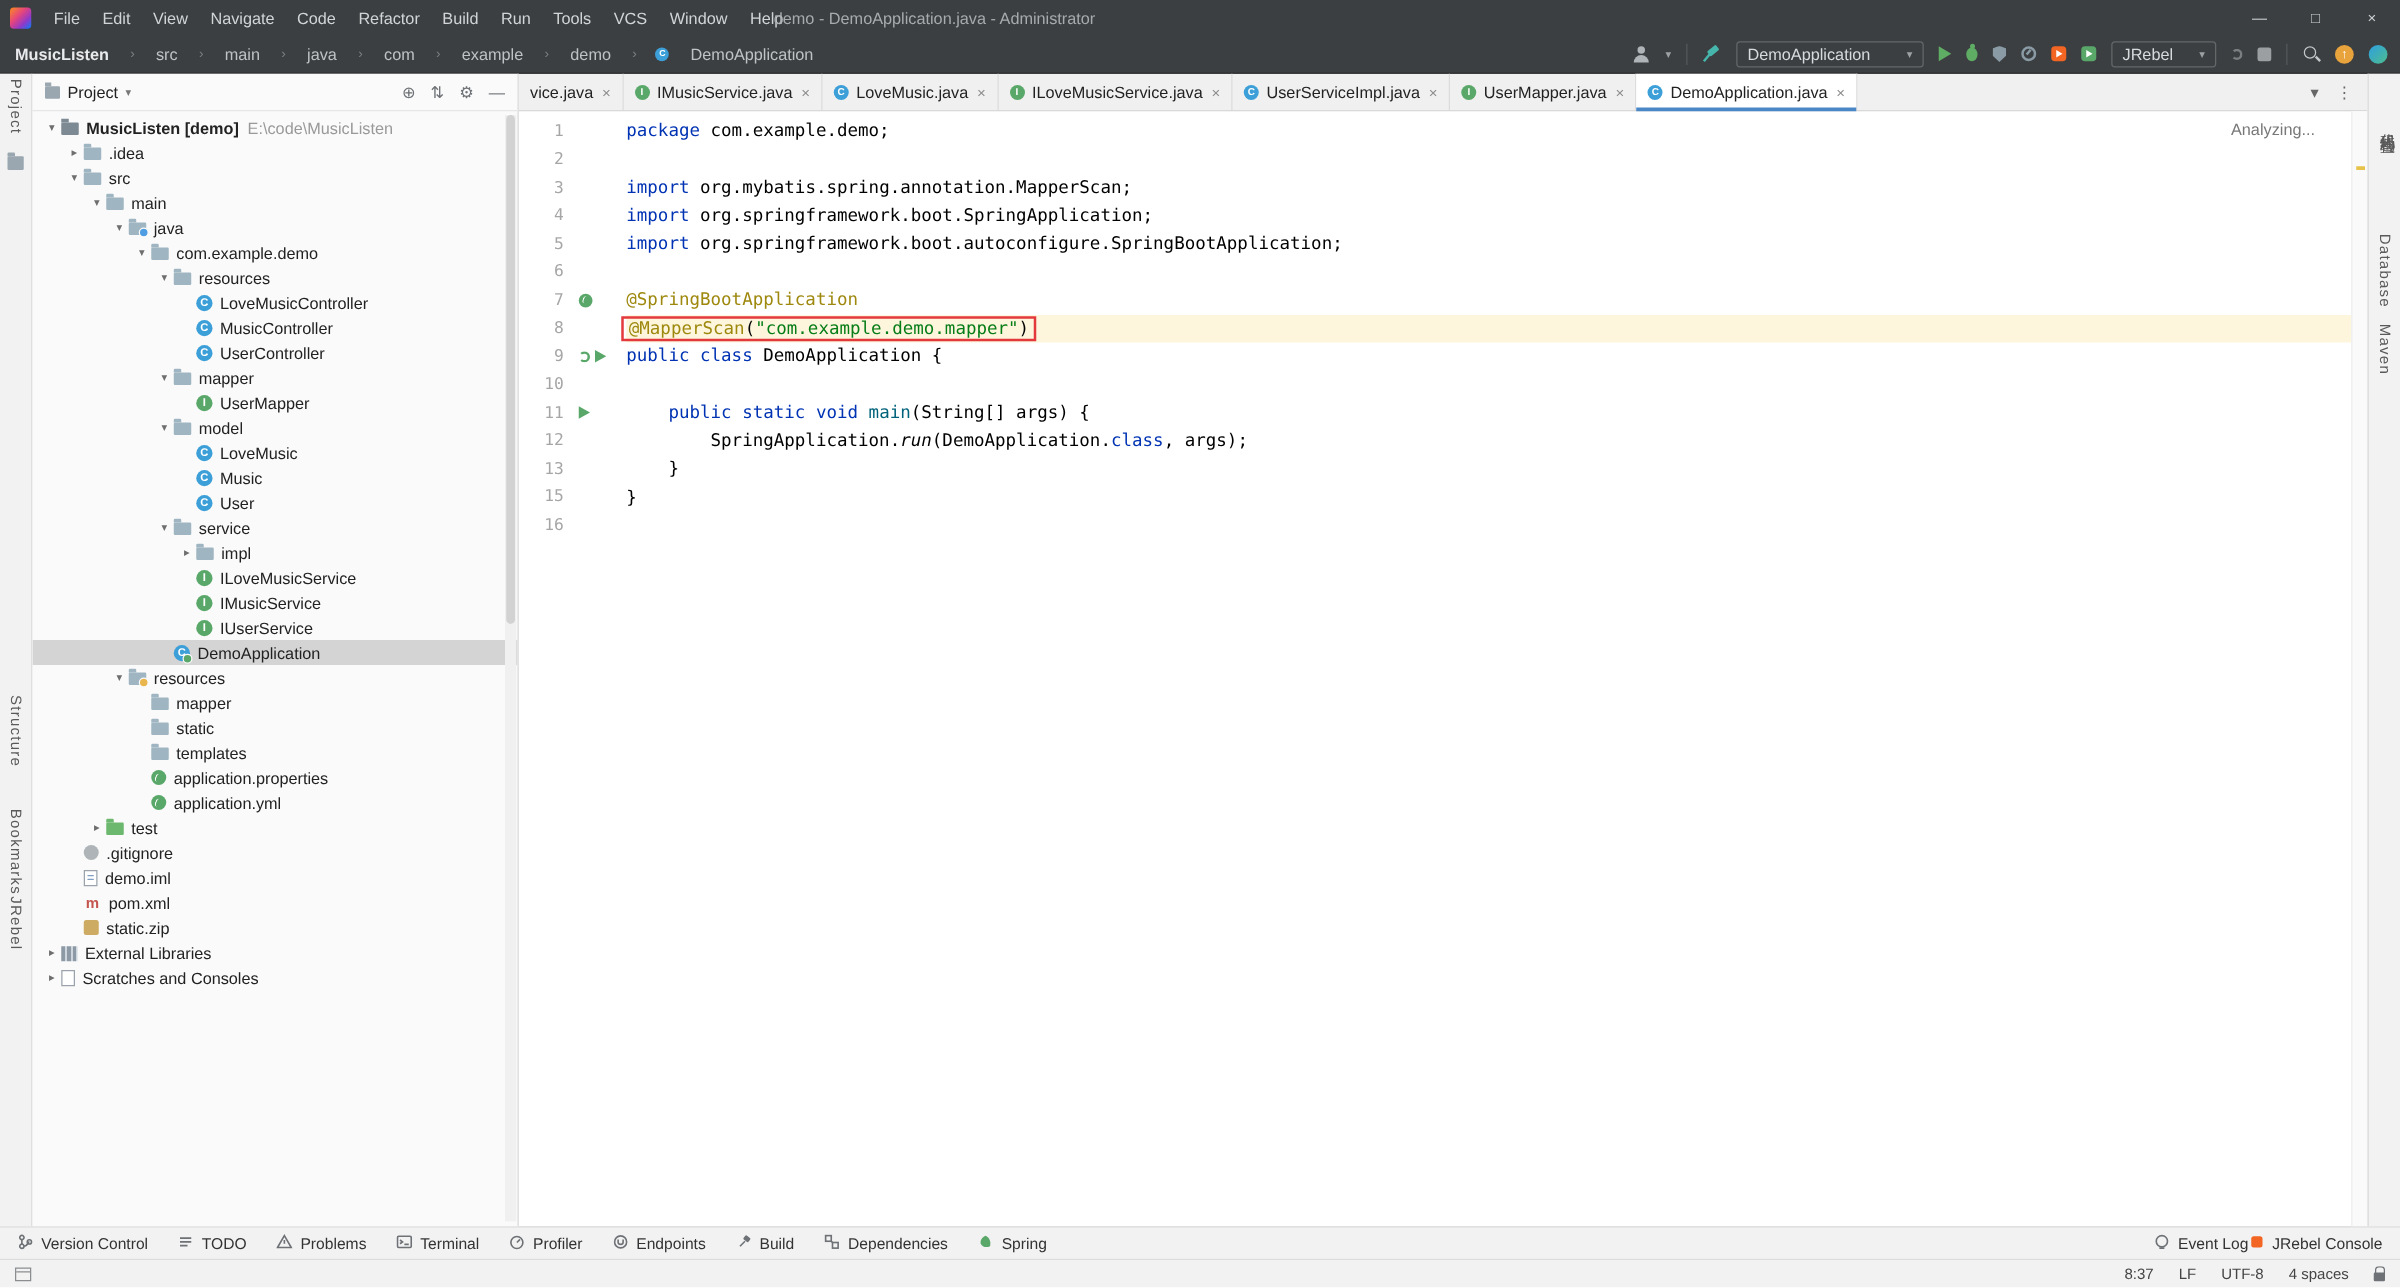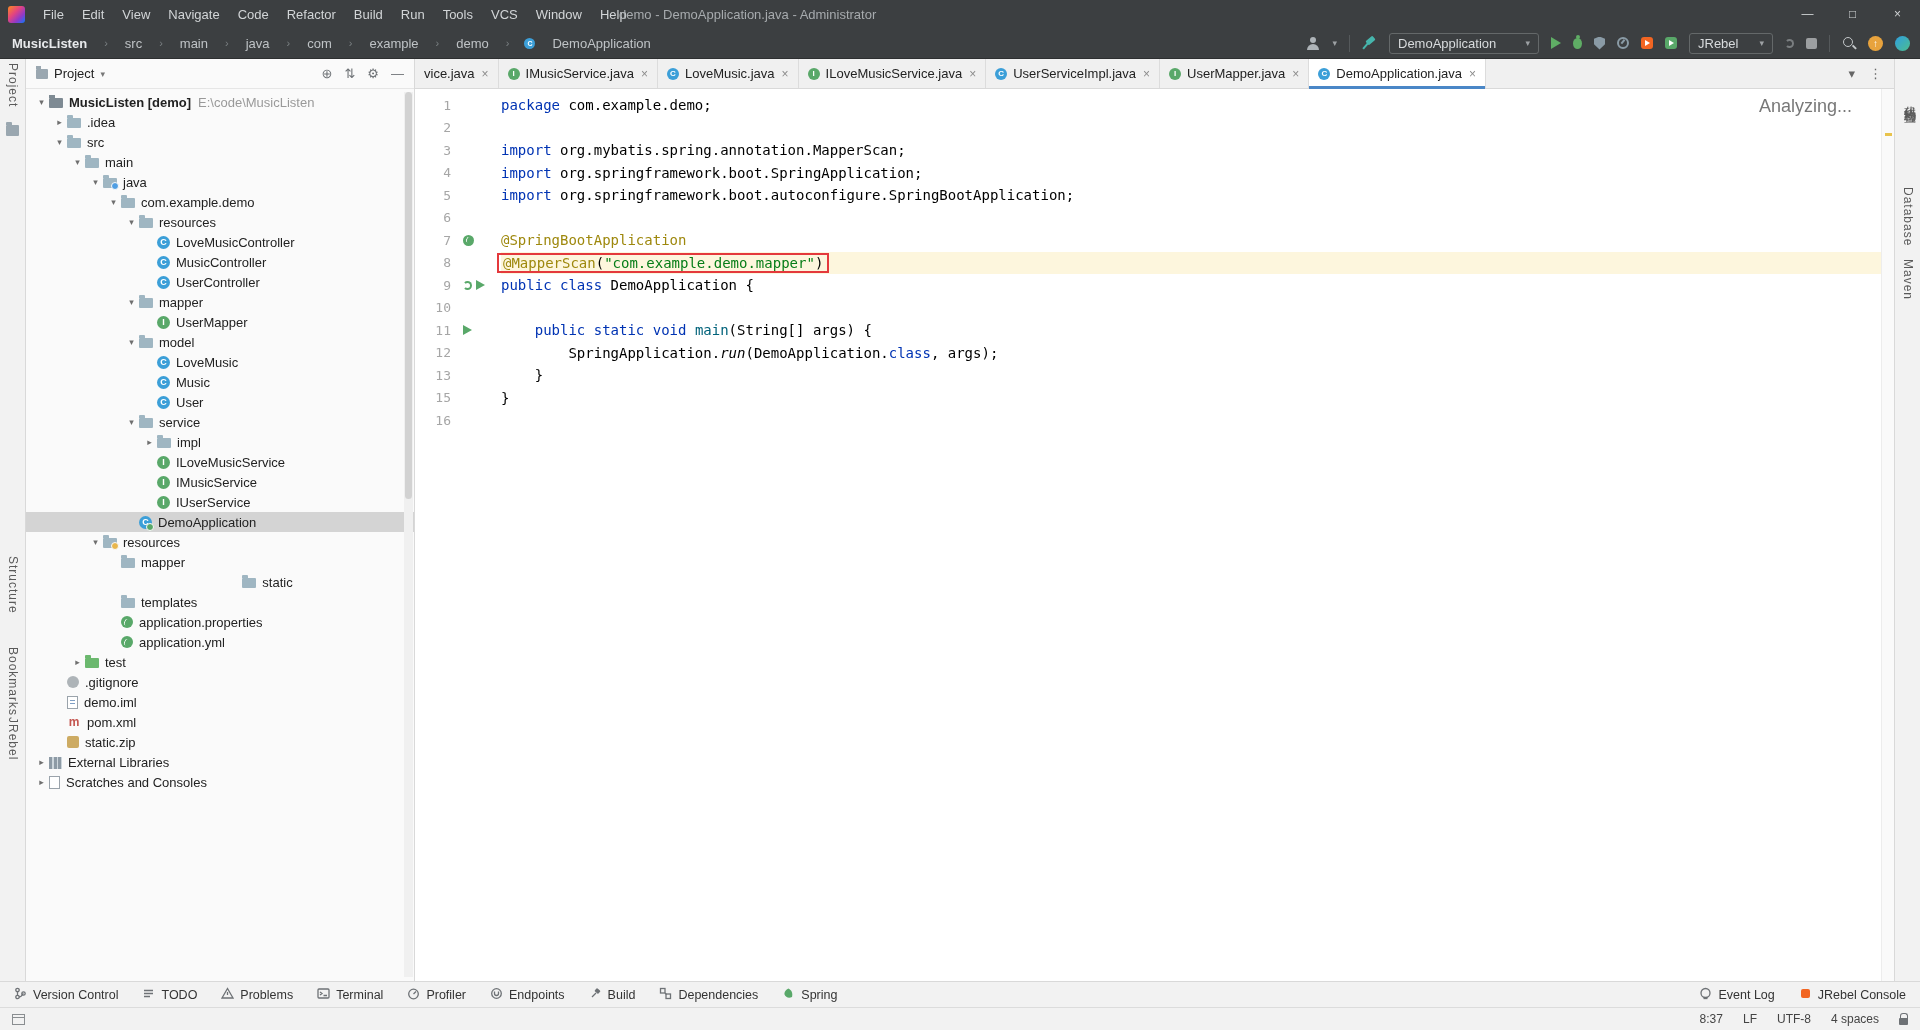--- a/index.html
+++ b/index.html
@@ -142,29 +142,29 @@
   .redbox { border:2px solid #e4393c; padding:0 4px; margin-left:-4px; display:inline-block; }
   .kw { color:#0033b3; }
   .ann { color:#9e880d; }
   .str { color:#067d17; }
   .it { font-style:italic; }
   .md { color:#00627a; }
   .gi-play { width:0; height:0; border-left:9px solid #59a869; border-top:5.5px solid transparent; border-bottom:5.5px solid transparent; }
   .gi-bean { width:11px; height:11px; border-radius:50%; background:#59a869; position:relative; }
   .gi-bean::after { content:''; position:absolute; left:3px; top:2px; width:4px; height:6px; border-left:1.5px solid #fff; border-radius:50%; transform:rotate(18deg); }
   .gi-bean-arrows { width:9px; height:9px; border:2px solid #59a869; border-radius:50%; border-left-color:transparent; }
-  .analyzing { position:absolute; top:7px; right:42px; color:#787878; font-size:18px; font-family:"Liberation Sans",sans-serif; }
+  .analyzing { position:absolute; top:7px; right:42px; color:#787878; font-size:13px; font-family:"Liberation Sans",sans-serif; }
   .error-stripe { width:13px; flex:none; background:#fafafa; border-left:1px solid #ededed; position:relative; }
   .stripe-mark { position:absolute; left:3px; width:7px; height:3px; background:#e8c34c; }
 
   
   .toolwin-bar { height:26px; flex:none; background:#f2f2f2; border-top:1px solid #d9d9d9;
     display:flex; align-items:center; padding:0 14px; font-size:12.5px; color:#333; }
   .twb-left { display:flex; gap:24px; }
-  .twb-right { margin-left:auto; display:flex; gap:24px; }
+  .twb-right { margin-left:auto; display:flex; }
   .twb-item { display:flex; align-items:center; gap:6px; }
   .statusbar { height:23px; flex:none; background:#f2f2f2; border-top:1px solid #dcdcdc;
     display:flex; align-items:center; padding:0 12px; font-size:12px; color:#444; }
   .sb-left-ic { width:13px; height:11px; border:1.3px solid #8a8e91; position:relative; }
   .sb-left-ic::after { content:''; position:absolute; left:0; top:2.5px; width:100%; height:1.3px; background:#8a8e91; }
   .sb-right { margin-left:auto; display:flex; align-items:center; gap:20px; }
   .sb-item { color:#444; }
   .lock { width:9px; height:7px; background:#6e7276; border-radius:1px; position:relative; margin-top:4px; }
   .lock::before { content:''; position:absolute; top:-5px; left:1.2px; width:6px; height:5px;
     border:1.5px solid #6e7276; border-bottom:none; border-radius:3px 3px 0 0; }
@@ -382,21 +382,21 @@
           <div class="tree-row" style="padding-left: 62px;">
             <span class="tr-arrow">▾</span>
             <span class="ti ti-folder-res"></span>
             <span class="tr-label">resources</span>
           </div>
           <div class="tree-row" style="padding-left: 80px;">
             <span class="tr-arrow"></span>
             <span class="ti ti-folder"></span>
             <span class="tr-label">mapper</span>
           </div>
-          <div class="tree-row" style="padding-left: 80px; justify-content: center;">
+          <div class="tree-row" style="padding-left: 80px;">
             <span class="tr-arrow"></span>
             <span class="ti ti-folder"></span>
             <span class="tr-label">static</span>
           </div>
           <div class="tree-row" style="padding-left: 80px;">
             <span class="tr-arrow"></span>
             <span class="ti ti-folder"></span>
             <span class="tr-label">templates</span>
           </div>
           <div class="tree-row" style="padding-left: 80px;">

